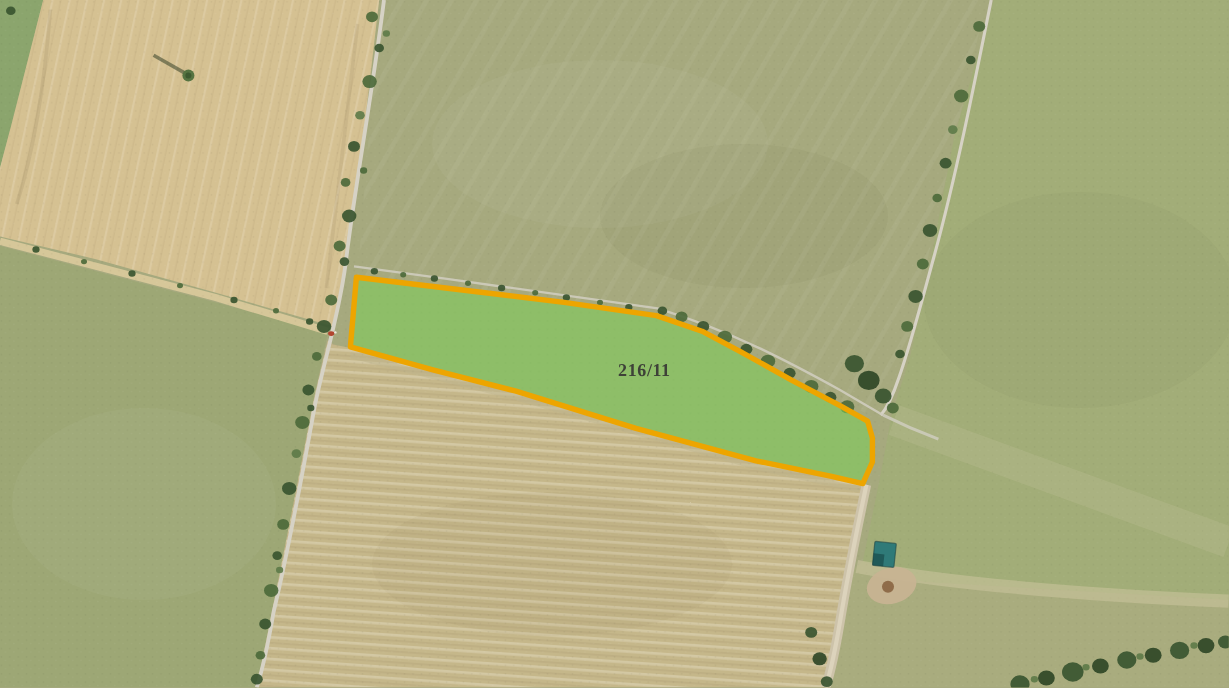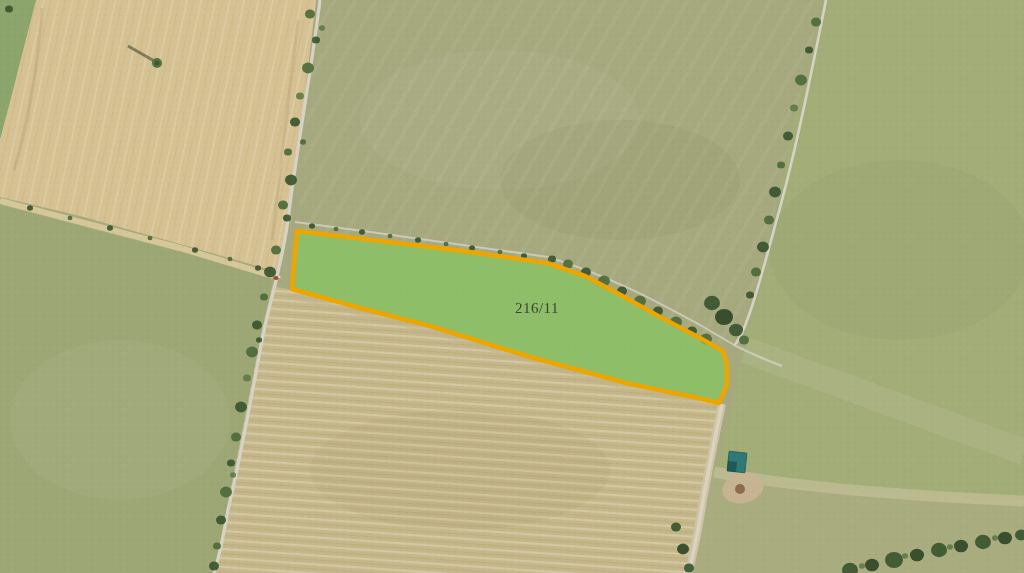--- a/index.html
+++ b/index.html
@@ -1,17 +1,17 @@
 <!DOCTYPE html>
 <html><head>
 <meta charset="utf-8">
 <style>
   html,body{margin:0;padding:0;}
   body{width:1024px;height:573px;overflow:hidden;background:#a6a97e;font-family:"Liberation Sans",sans-serif;}
-  .stage{position:relative;width:1024px;height:539px;}
+  .stage{position:relative;width:1024px;height:539px;font-weight:bold;}
   svg{display:block;}
   .t1{fill:#4d6a3b;opacity:.92}
   .t2{fill:#3a5530;opacity:.92}
   .t3{fill:#5d7a48;opacity:.9}
   .t4{fill:#2c4525;opacity:.9}
   .parcel-label{font-family:"Liberation Serif","DejaVu Serif",serif;font-size:15px;letter-spacing:.5px;}
   .parcel-shape{cursor:pointer;}
 </style>
 </head>
 <body>

